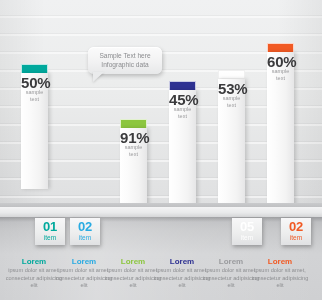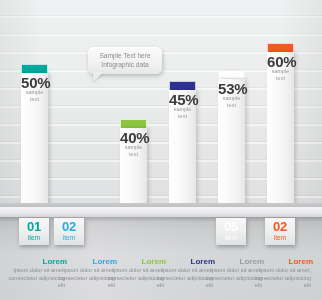--- a/index.html
+++ b/index.html
@@ -115,38 +115,39 @@
   
   .tag {
     position: absolute;
     width: 30px;
     height: 27px;
     top: 218px;
     background: linear-gradient(to bottom, #f7f7f8 0%, #eceded 60%, #e0e1e3 100%);
     box-shadow: 1px 2px 4px rgba(0,0,0,0.28);
     text-align: center;
     padding-top: 1px;
+    margin-left: 16px;
   }
   .tag .num {
     font-size: 13px;
     font-weight: bold;
     line-height: 15px;
     letter-spacing: -0.3px;
   }
   .tag .itm {
     font-size: 6.5px;
     line-height: 8px;
   }
 
   
   .cap-col {
     position: absolute;
     top: 257px;
     width: 66px;
-    text-align: right;
+    text-align: center;
   }
   .cap-col .ttl {
     font-size: 8px;
     font-weight: bold;
     line-height: 10px;
   }
   .cap-col .bdy {
     font-size: 5.6px;
     color: #8e8f92;
     line-height: 7.6px;
@@ -195,32 +196,32 @@
 
   <div class="floor-shadow" style="left:21px"></div>
   <div class="floor-shadow" style="left:71px"></div>
   <div class="floor-shadow" style="left:120px"></div>
   <div class="floor-shadow" style="left:169px"></div>
   <div class="floor-shadow" style="left:218px"></div>
   <div class="floor-shadow" style="left:267px"></div>
 
   <div class="bar" style="left:21px;  top:64px">
     <div class="cap" style="background:#00a99d"></div>
-    <div class="body" style="height:144px">
+    <div class="body" style="height:116px">
       <div class="pct">50%</div>
       <div class="st">sample</div>
       <div class="st">text</div>
     </div>
   </div>
 
 
   <div class="bar" style="left:120px; top:119px">
     <div class="cap" style="background:#8cc63f"></div>
     <div class="body" style="height:89px">
-      <div class="pct">40%</div>
+      <div class="pct">91%</div>
       <div class="st">sample</div>
       <div class="st">text</div>
     </div>
   </div>
 
   <div class="bar" style="left:169px; top:81px">
     <div class="cap" style="background:#2e3192"></div>
     <div class="body" style="height:127px">
       <div class="pct">45%</div>
       <div class="st">sample</div>

